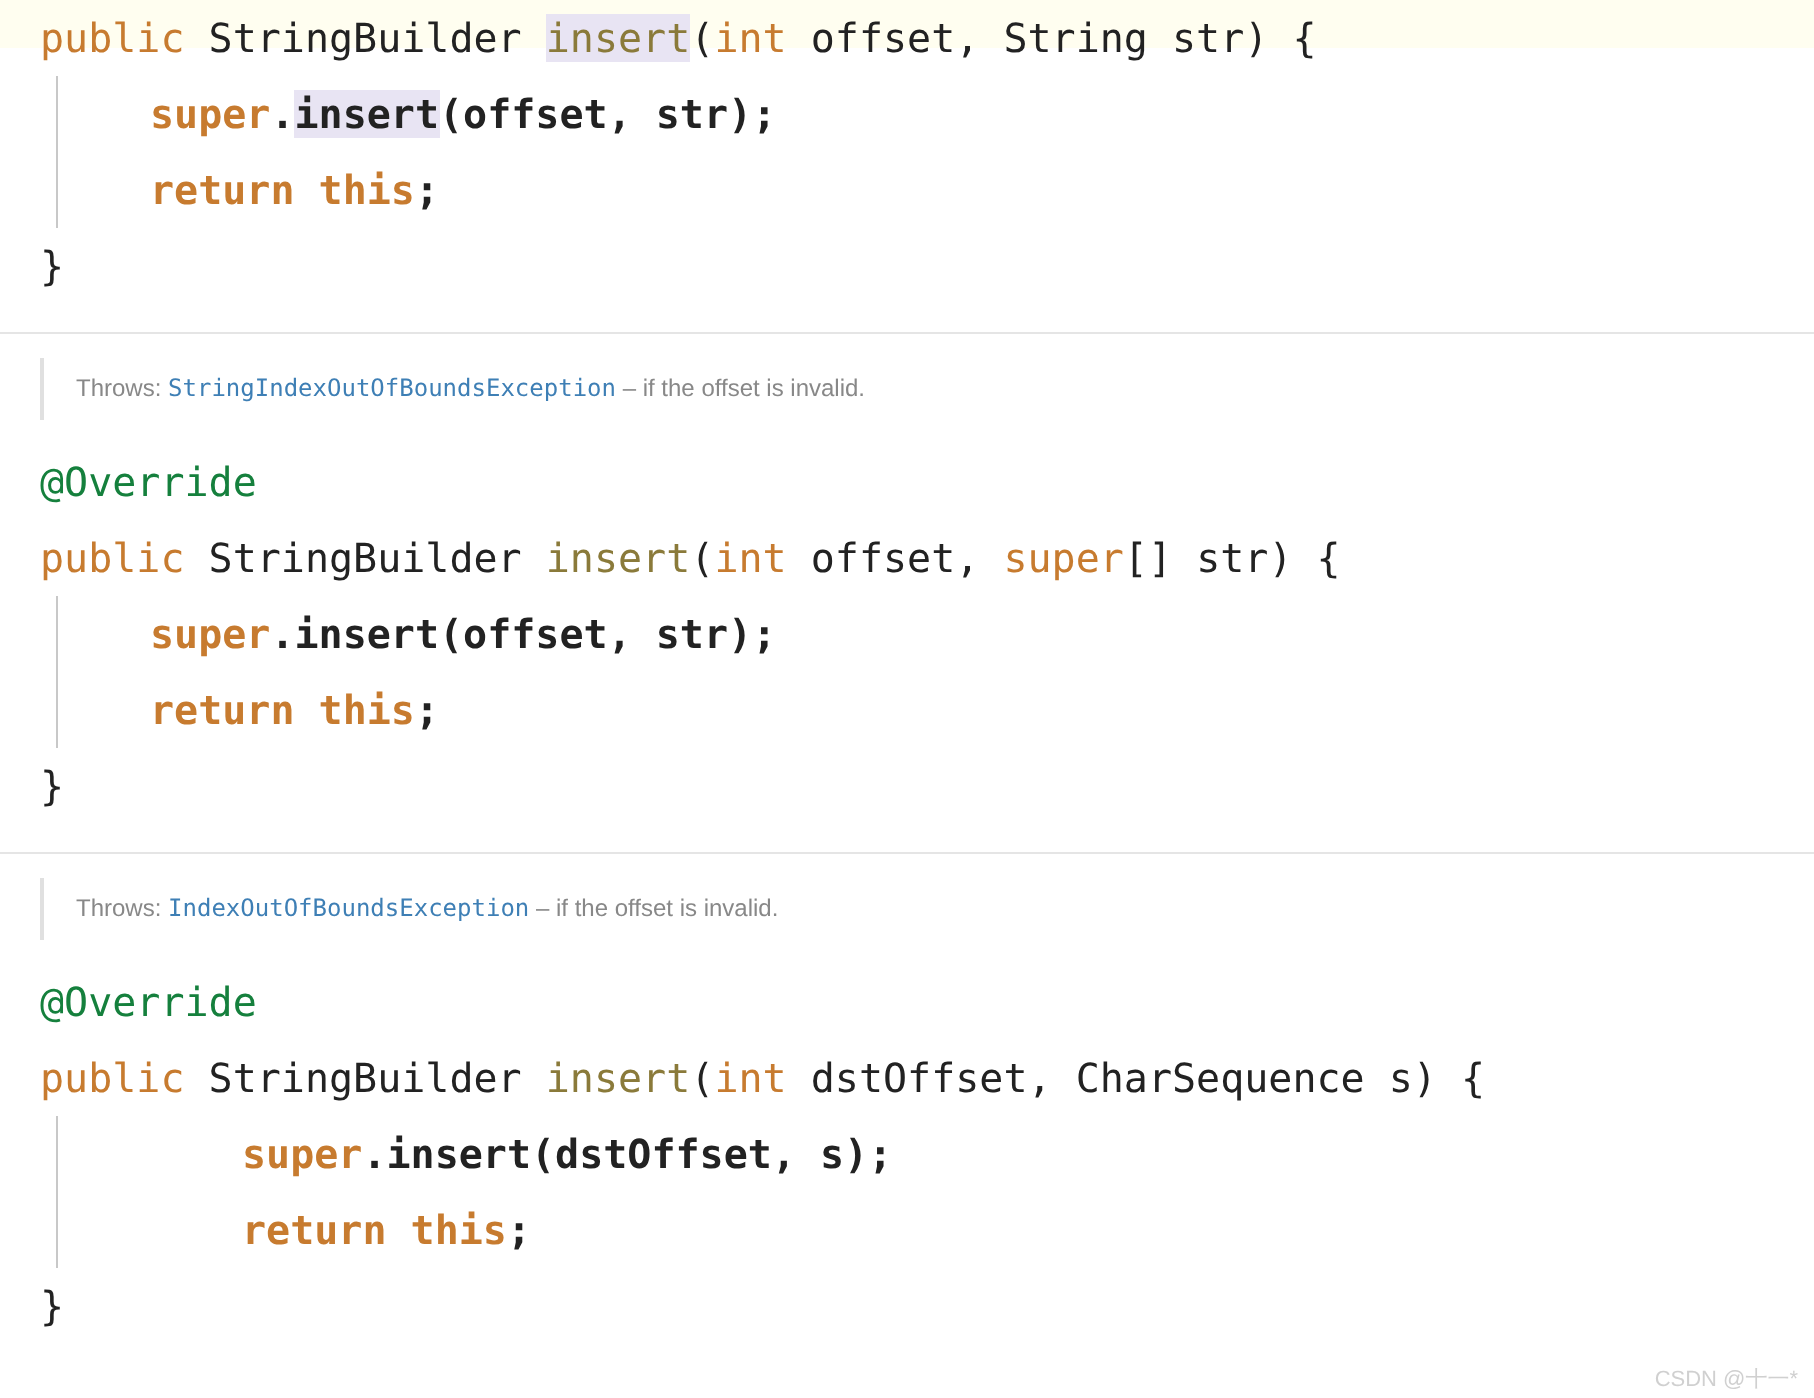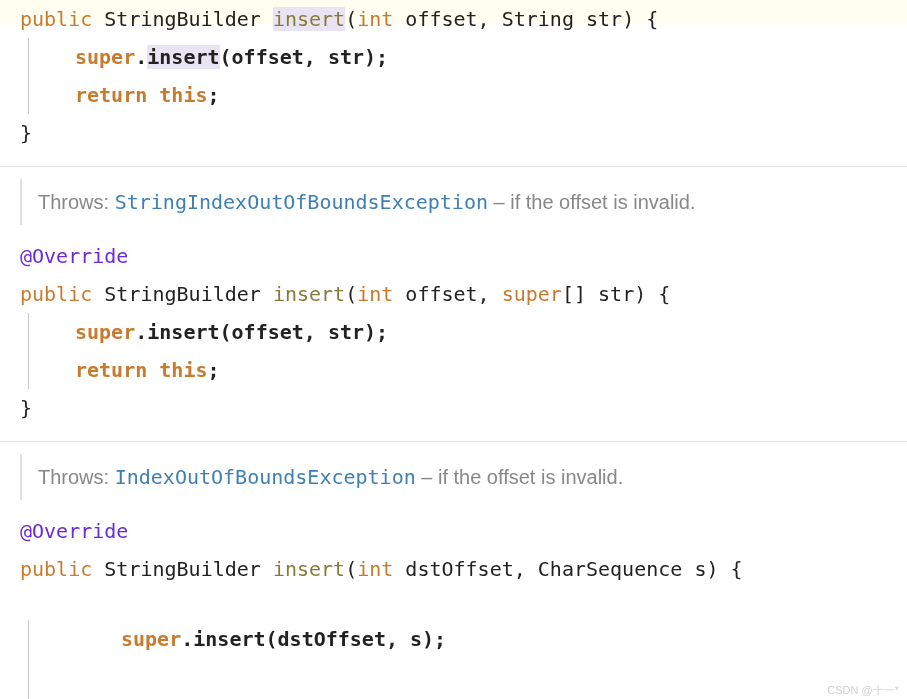--- a/index.html
+++ b/index.html
@@ -19,43 +19,43 @@
     padding-top: 0;
   }
   .throws-block {
     padding: 12px 0 12px 20px;
   }
   .throws-inner {
     border-left: 2px solid #e0e0e0;
     padding: 4px 0 4px 16px;
     color: #888;
     font-family: -apple-system, Helvetica, Arial, sans-serif;
-    font-size: 20px;
+    font-size: 12px;
   }
   .throws-label { color: #888; }
   .exception-link { color: #3e7fb5; font-family: "Consolas", "Menlo", "Monaco", monospace; }
   .throws-desc { color: #888; }
   .kw { color: #c77b2f; }
   .type { color: #222; }
   .mname { color: #8a7a3a; }
   .fn { color: #222; }
   .ptype { color: #c77b2f; }
   .pname { color: #222; }
   .punct { color: #222; }
-  .annot { color: #6d28d9; text-align: right; }
+  .annot { color: #15803d; text-align: right; }
   .hl { background: #e8e4f3; }
   .code-line { margin-left: 0; white-space: pre; }
   .vline {
     border-left: 1px solid #c8c8c8;
     margin-left: 8px;
     padding-left: 0;
     font-weight: bold;
   }
   .indent1 { padding-left: 46px; }
-  .indent2 { padding-left: 92px; margin-top: 32px; }
+  .indent2 { padding-left: 92px; }
   .watermark {
     position: absolute;
     right: 8px;
     top: 680px;
     font-size: 11px;
     color: #d0d0d0;
     font-family: -apple-system, sans-serif;
   }
 </style>
 </head>

